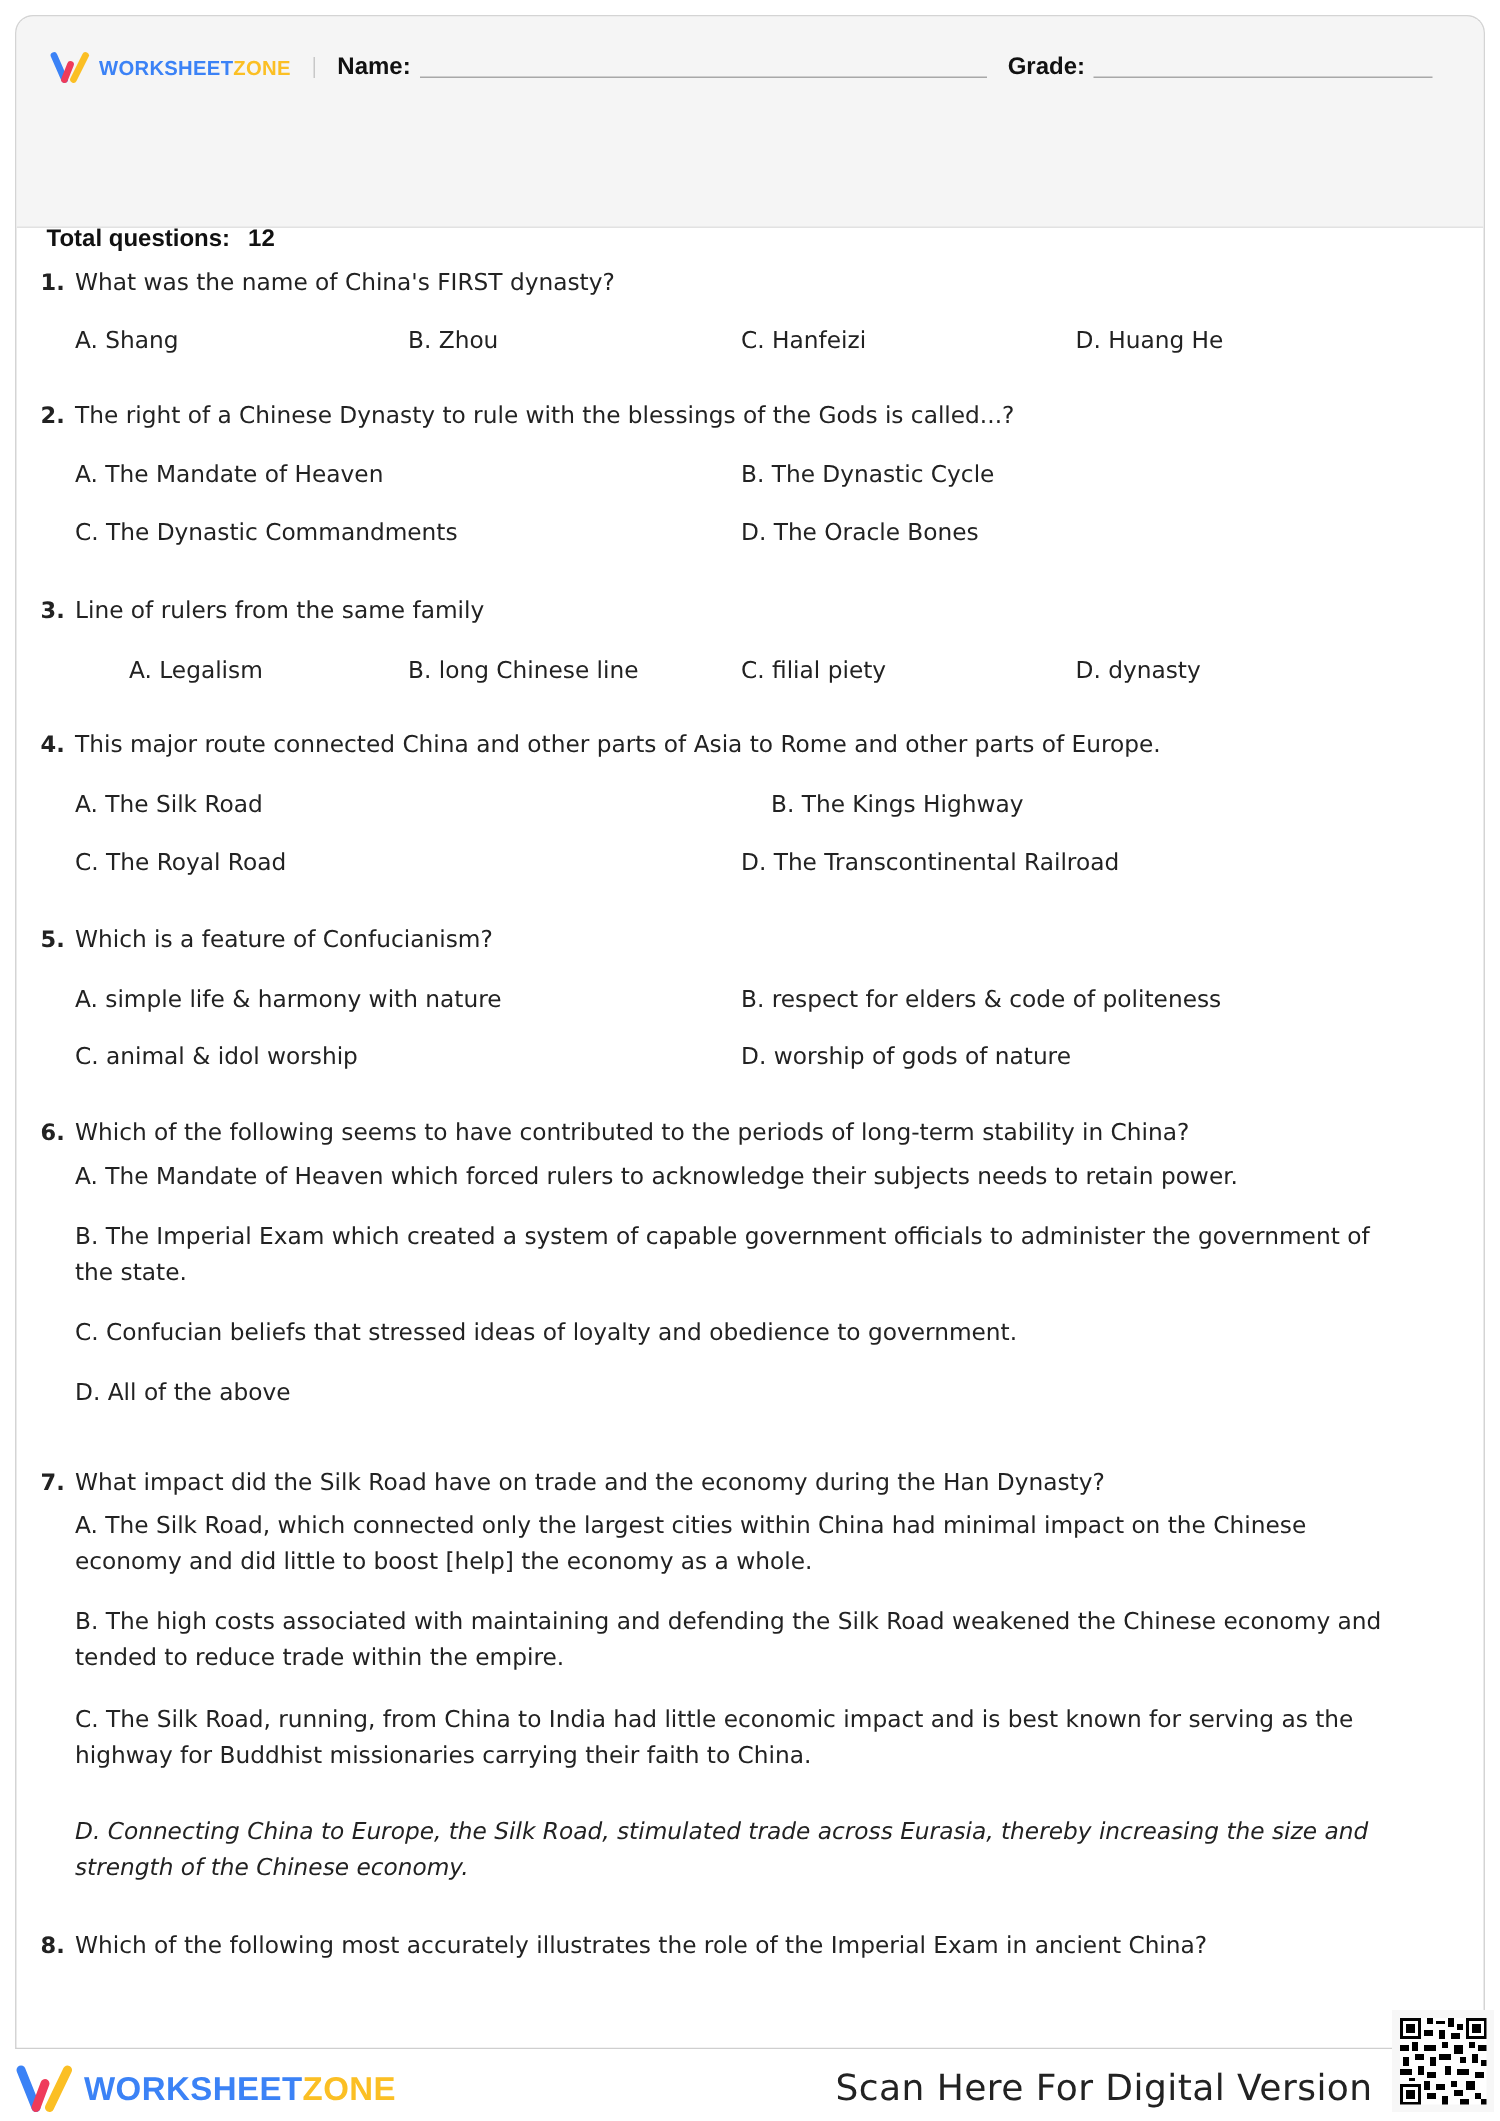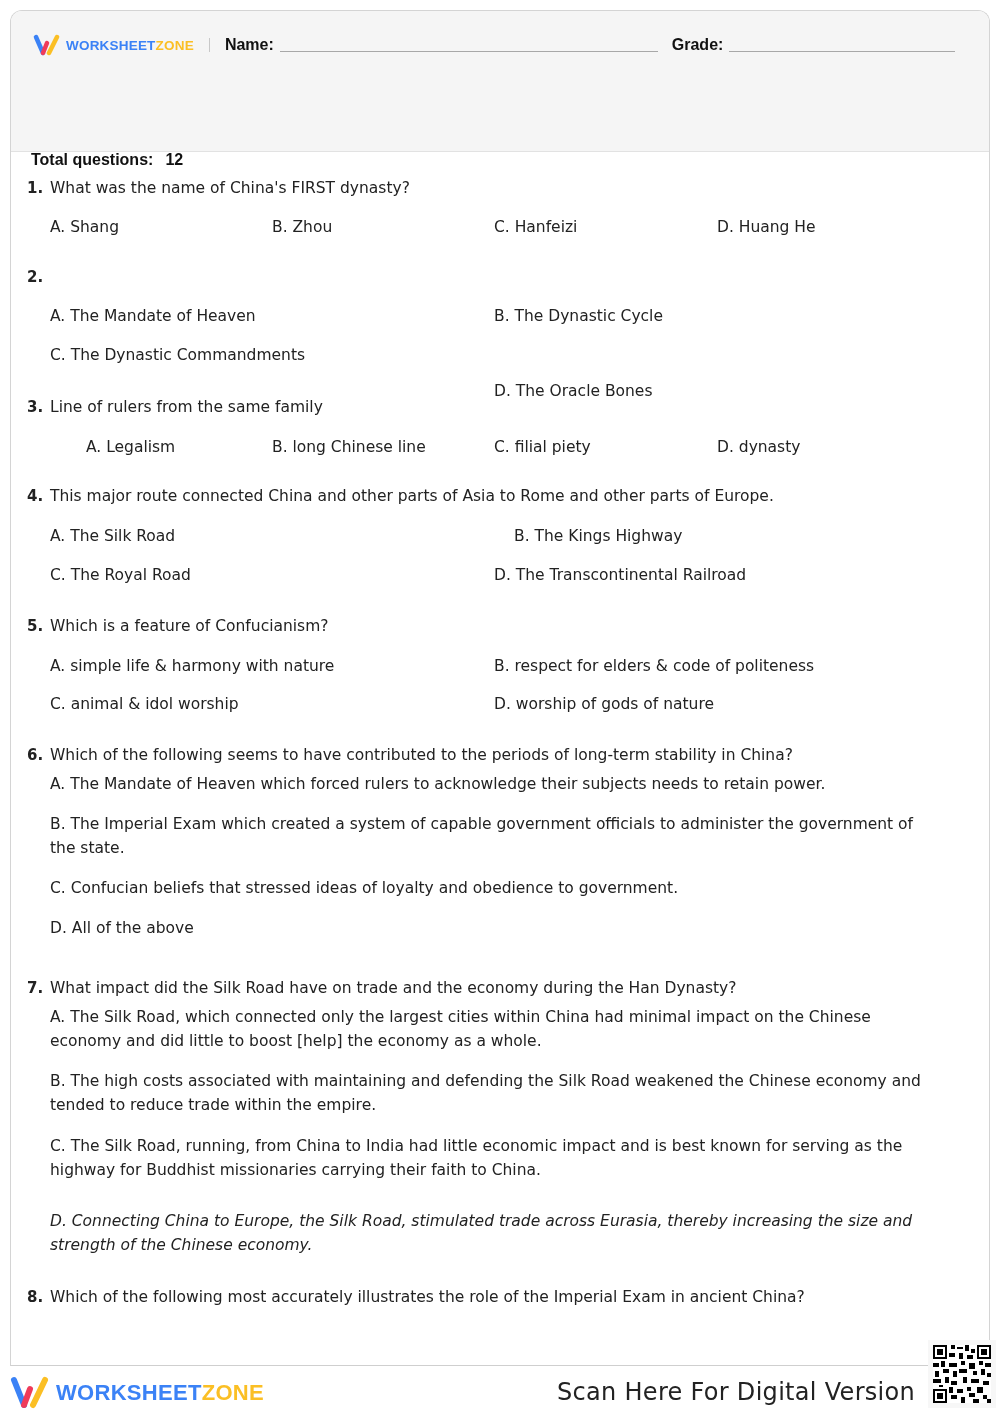--- a/index.html
+++ b/index.html
@@ -82,26 +82,27 @@
       <span class="opt" style="left:0;top:0;">A. Shang</span>
       <span class="opt" style="left:222px;top:0;">B. Zhou</span>
       <span class="opt" style="left:444px;top:0;">C. Hanfeizi</span>
       <span class="opt" style="left:667px;top:0;">D. Huang He</span>
     </div>
   </div>
 
   <div class="q" style="top:101px;">
     <div class="q-head">
         <span class="q-num">2.</span>
+        <span>The right of a Chinese Dynasty to rule with the blessings of the Gods is called...?</span>
       </div>
     <div class="opts" style="top:38px;">
       <span class="opt" style="left:0;top:0;">A. The Mandate of Heaven</span>
       <span class="opt" style="left:444px;top:0;">B. The Dynastic Cycle</span>
       <span class="opt" style="left:0;top:39px;">C. The Dynastic Commandments</span>
-      <span class="opt" style="left:444px;top:39px;margin-top:36px;">D. The Oracle Bones</span>
+      <span class="opt" style="left:444px;top:39px;">D. The Oracle Bones</span>
     </div>
   </div>
 
   <div class="q" style="top:231px;">
     <div class="q-head">
         <span class="q-num">3.</span>
         <span>Line of rulers from the same family</span>
       </div>
     <div class="opts" style="top:39px;">
       <span class="opt" style="left:0;top:0;margin-left:36px;">A. Legalism</span>

